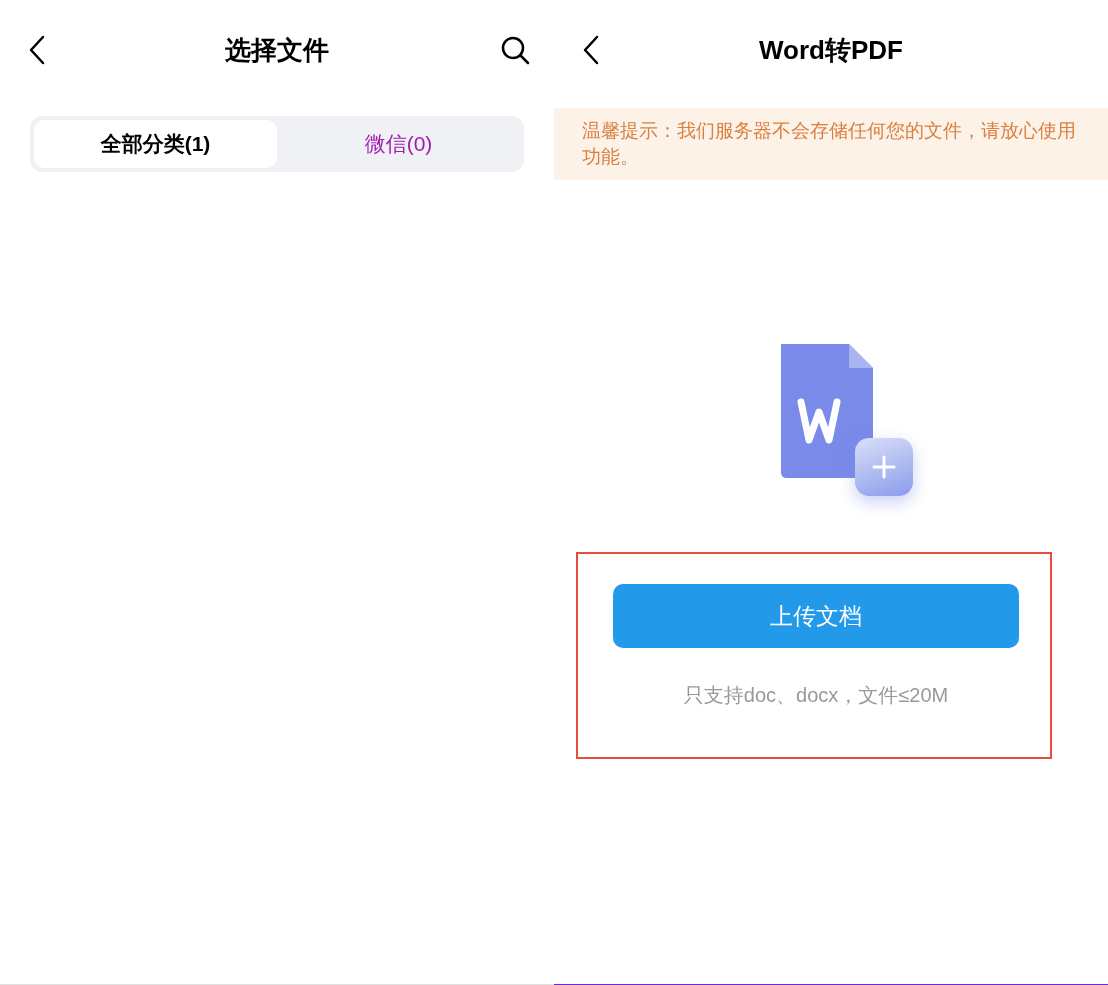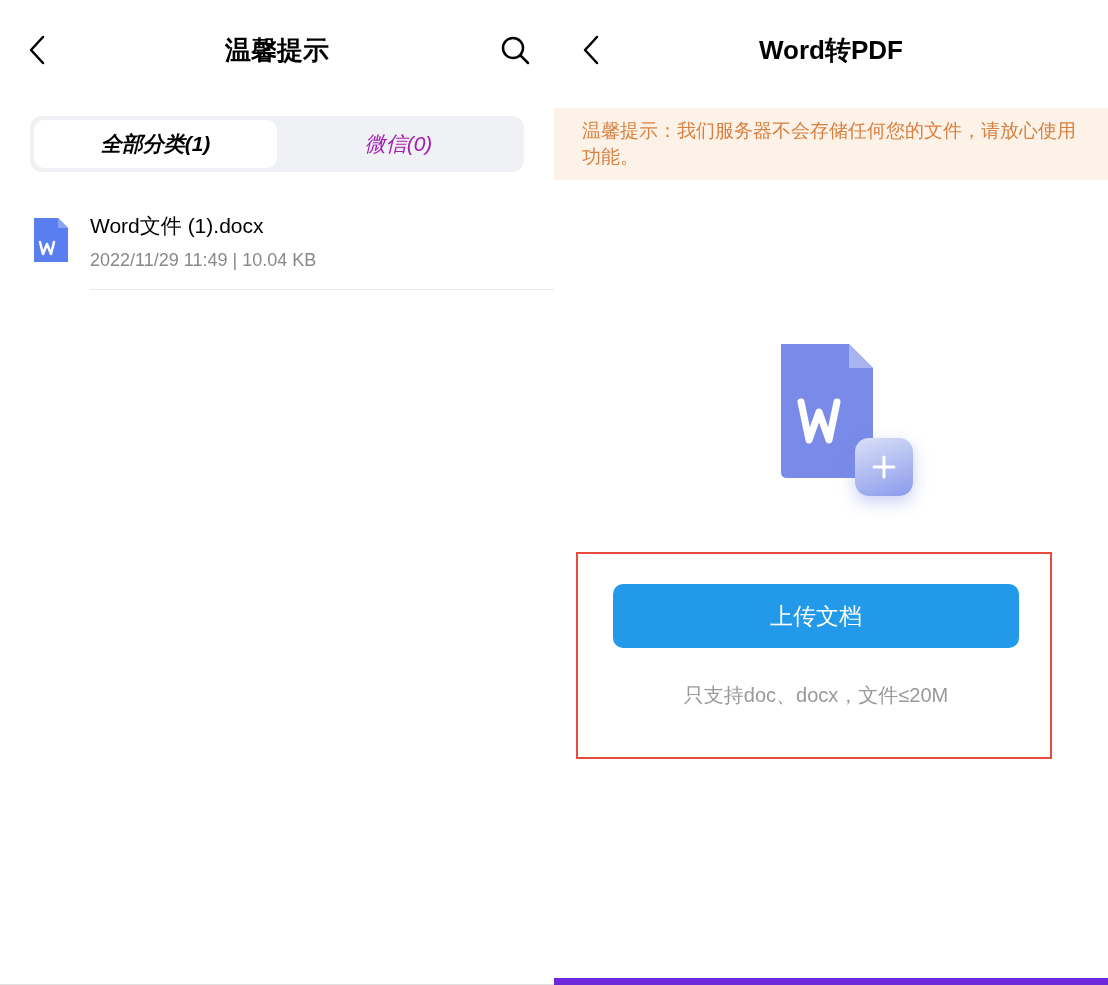--- a/index.html
+++ b/index.html
@@ -17,21 +17,21 @@
     .panel {
       height: 985px;
       position: relative;
     }
     .panel-left {
       width: 554px;
       border-bottom: 1px solid #e0e0e0;
     }
     .panel-right {
       width: 554px;
-      border-bottom: 7px solid #6d28d9;
+      border-bottom: 1px solid #6d28d9;
     }
     .header {
       display: flex;
       align-items: center;
       justify-content: center;
       height: 100px;
       position: relative;
     }
     .back-icon {
       position: absolute;
@@ -62,21 +62,20 @@
       font-weight: 600;
       color: #000;
     }
     .tabs {
       display: flex;
       margin: 16px 30px 0 30px;
       background: #eff1f4;
       border-radius: 12px;
       padding: 4px;
       height: 56px;
-      font-style: italic;
     }
     .tab {
       flex: 1;
       display: flex;
       align-items: center;
       justify-content: center;
       font-size: 21px;
       color: #a21caf;
       border-radius: 10px;
       cursor: pointer;
@@ -183,46 +182,31 @@
 </head>
 <body>
 
 <div class="panel panel-left">
   <div class="header">
     <div class="back-icon">
       <svg viewBox="0 0 18 30">
           <path d="M15 2 L3 15 L15 28" stroke="#000" stroke-width="2.5" fill="none" stroke-linecap="round" stroke-linejoin="round"></path>
         </svg>
     </div>
-    <div class="header-title">温馨提示</div>
+    <div class="header-title">选择文件</div>
     <div class="search-icon">
       <svg viewBox="0 0 30 30">
           <circle cx="13" cy="13" r="10" stroke="#000" stroke-width="2.5" fill="none"></circle>
           <line x1="21" y1="21" x2="28" y2="28" stroke="#000" stroke-width="2.5" stroke-linecap="round"></line>
         </svg>
     </div>
   </div>
   <div class="tabs">
     <div class="tab active">全部分类(1)</div>
     <div class="tab">微信(0)</div>
-  </div>
-  <div class="file-list">
-    <div class="file-item">
-      <div class="file-icon">
-        <svg viewBox="0 0 40 48">
-          <path d="M4 2 L28 2 L38 12 L38 46 L4 46 Z" fill="#5a7def"></path>
-          <path d="M28 2 L28 12 L38 12 Z" fill="#8ba3f5"></path>
-          <path d="M10 26 L13 38 L17 28 L21 38 L24 26" stroke="#fff" stroke-width="2.5" fill="none" stroke-linecap="round" stroke-linejoin="round"></path>
-        </svg>
-      </div>
-      <div class="file-info">
-        <div class="file-name">Word文件 (1).docx</div>
-        <div class="file-meta">2022/11/29 11:49 |  10.04 KB</div>
-      </div>
-    </div>
   </div>
 </div>
 
 <div class="panel panel-right">
   <div class="header">
     <div class="back-icon">
       <svg viewBox="0 0 18 30">
           <path d="M15 2 L3 15 L15 28" stroke="#000" stroke-width="2.5" fill="none" stroke-linecap="round" stroke-linejoin="round"></path>
         </svg>
     </div>

